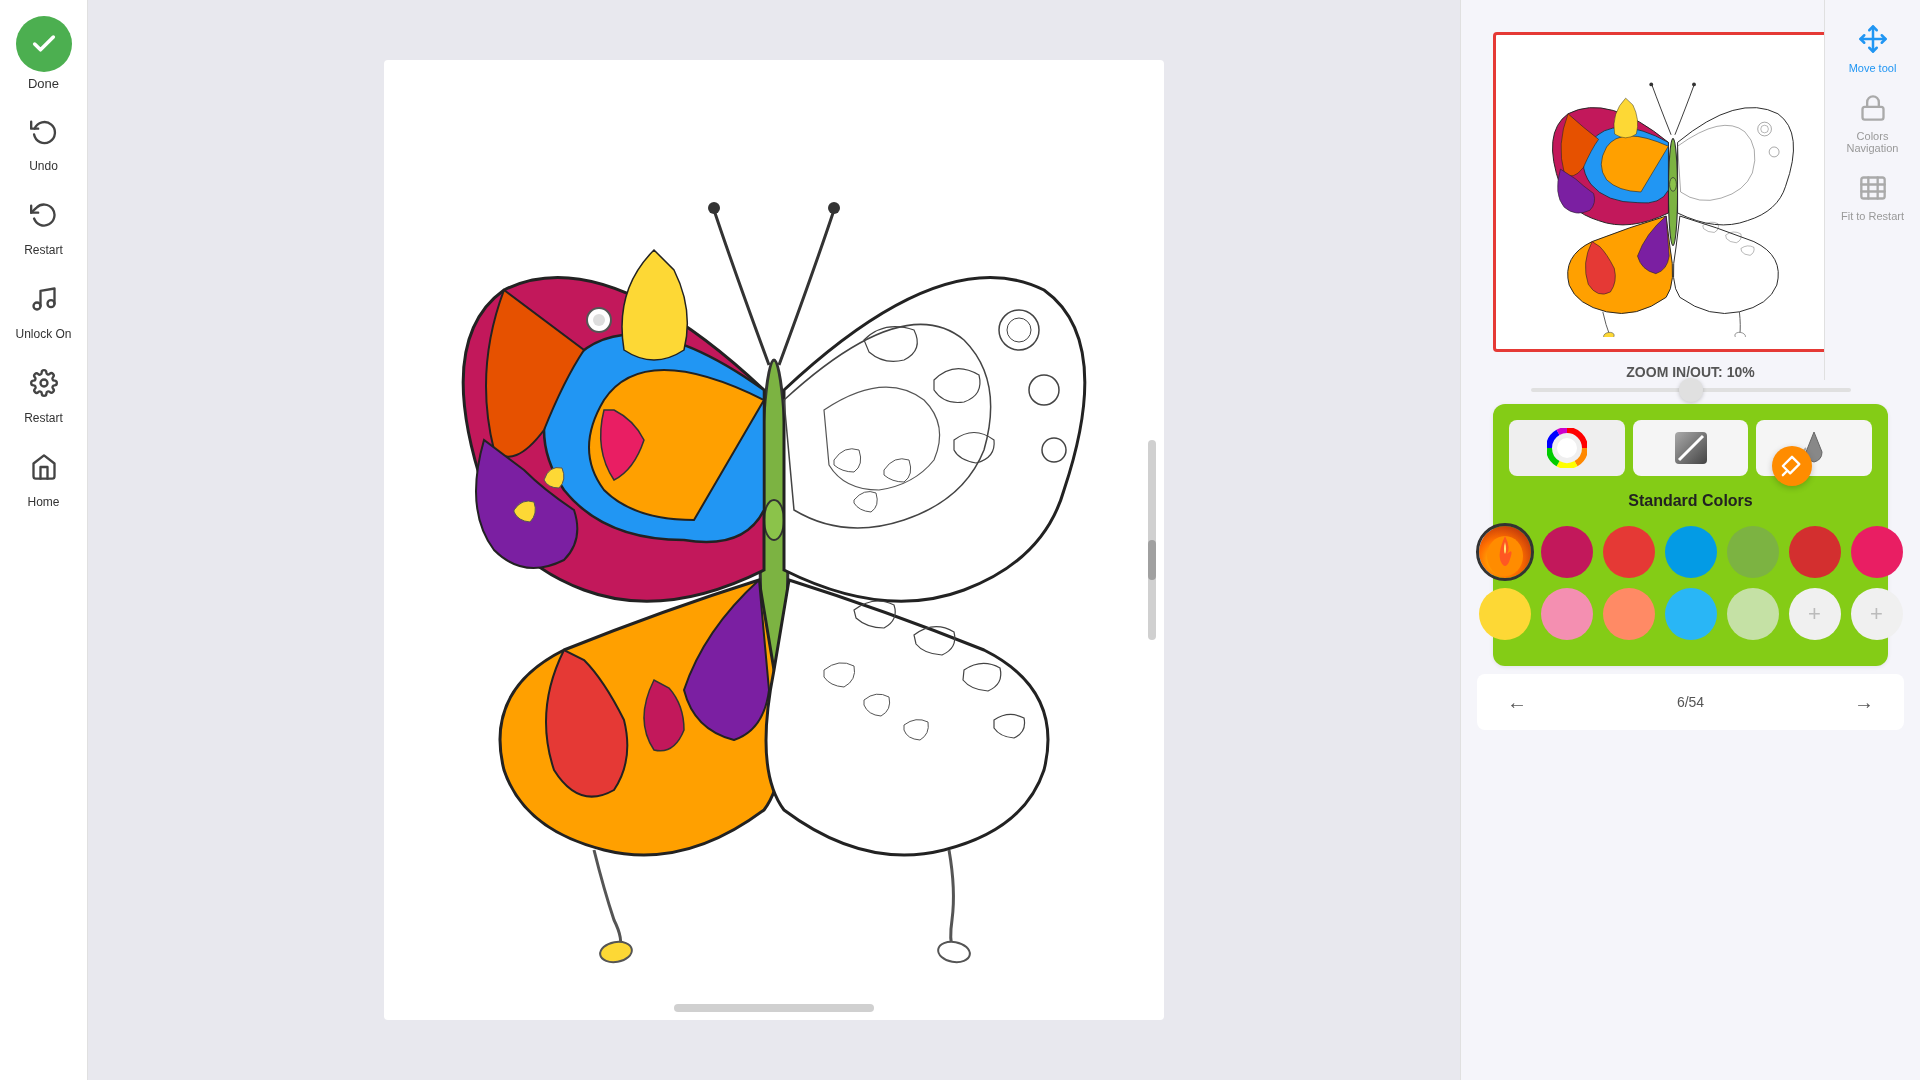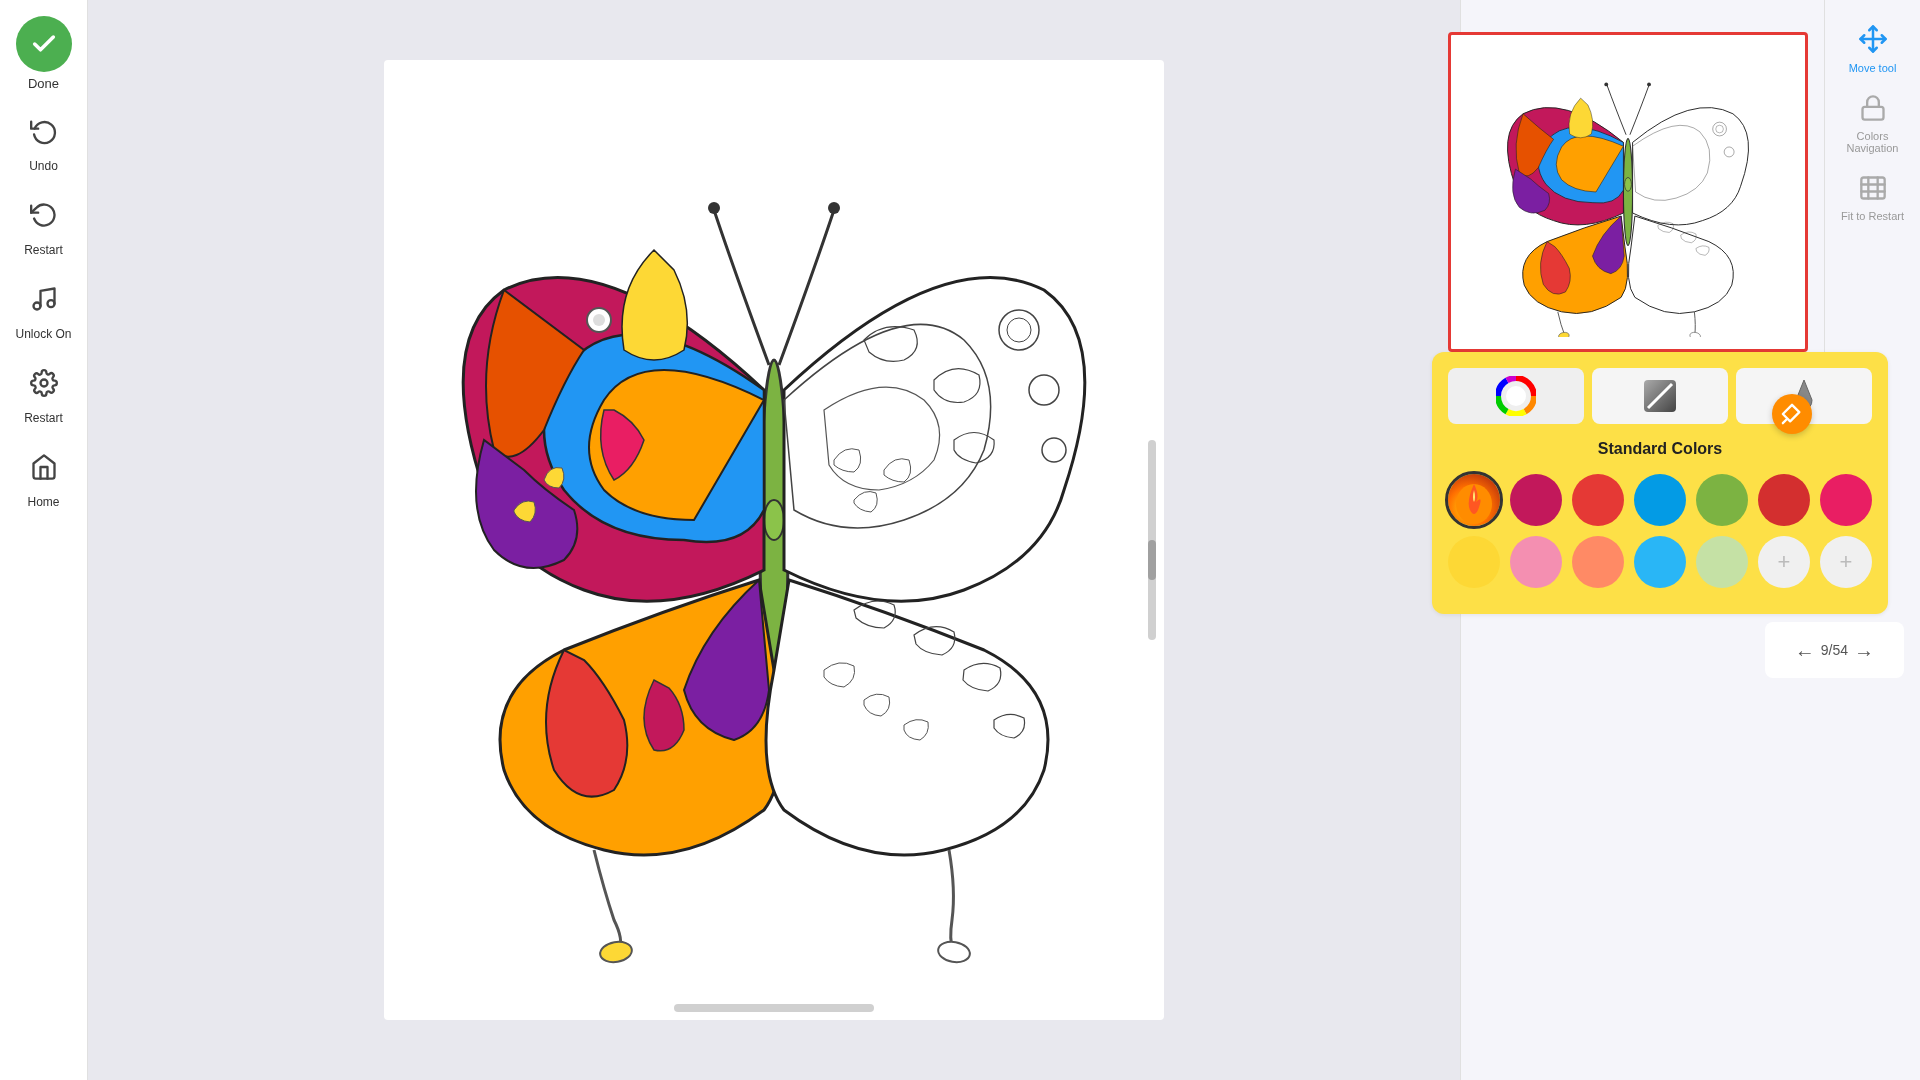--- a/index.html
+++ b/index.html
@@ -133,21 +133,20 @@
     
     .right-panel {
       width: 460px;
       height: 1080px;
       background: #f5f5fa;
       display: flex;
       flex-direction: column;
       border-left: 1px solid #e0e0e0;
       flex-shrink: 0;
       position: relative;
-      align-items: flex-end;
     }
 
     
     .right-toolbar {
       position: absolute;
       right: 0;
       top: 0;
       width: 96px;
       height: 380px;
       background: #f5f5fa;
@@ -222,21 +221,21 @@
       position: absolute;
       left: 50%;
       top: 50%;
       transform: translate(-50%, -50%);
       cursor: pointer;
       box-shadow: 0 1px 4px rgba(0,0,0,0.2);
     }
 
     
     .color-section {
-      background: #fde047;
+      background: #84cc16;
       margin: 0 16px;
       border-radius: 12px;
       padding: 16px;
       box-shadow: 0 1px 4px rgba(0,0,0,0.08);
     }
     .color-tabs {
       display: flex;
       gap: 8px;
       margin-bottom: 16px;
     }
@@ -539,20 +538,30 @@
         <path d="M388 443 Q484 472 582 510 Q662 548 642 624 Q622 676 544 694 Q466 712 388 656 Q360 618 378 524 Z" fill="white" stroke="#222" stroke-width="2.5"></path>
         <path d="M448 468 Q468 453 488 463 Q493 478 478 486 Q461 486 450 476 Z" fill="none" stroke="#444" stroke-width="1"></path>
         <path d="M508 493 Q528 478 548 490 Q552 506 536 513 Q518 512 510 502 Z" fill="none" stroke="#444" stroke-width="1"></path>
         <path d="M548 528 Q565 516 582 525 Q585 539 572 546 Q556 545 550 536 Z" fill="none" stroke="#444" stroke-width="1"></path>
         <path d="M544 694 Q548 730 545 755" stroke="#555" stroke-width="2.5" fill="none"></path>
         <ellipse cx="546" cy="757" rx="14" ry="9" fill="white" stroke="#555" stroke-width="1.5" transform="rotate(10 546 757)"></ellipse>
       </svg>
     </div>
   </div>
 
+  <div class="zoom-section">
+    <div class="zoom-label">
+      <span>ZOOM IN/OUT:</span> <span style="font-weight:bold;">10%</span>
+    </div>
+    <div class="zoom-slider-wrap">
+      <div class="zoom-slider">
+        <div class="zoom-thumb"></div>
+      </div>
+    </div>
+  </div>
 
   <div style="padding: 0 16px; position: relative;">
     <div class="color-section">
 
       <div class="color-tabs">
         <div class="color-tab active">
 
           <svg width="40" height="40" viewBox="0 0 40 40">
             <circle cx="20" cy="20" r="18" fill="none" stroke="#ccc" stroke-width="2"></circle>
             <path d="M20 2 A18 18 0 0 1 38 20" stroke="#FF0000" stroke-width="6" fill="none"></path>
@@ -621,16 +630,16 @@
     <div class="dropper-btn">
       <svg width="22" height="22" viewBox="0 0 24 24" fill="none" stroke="white" stroke-width="2.5" stroke-linecap="round" stroke-linejoin="round">
         <path d="M12 2l8 8-10 10-8-8z"></path>
         <path d="M2 22l4-4"></path>
       </svg>
     </div>
   </div>
 
   <div class="pagination">
     <div class="page-arrow">←</div>
-    <span class="page-info">9/54</span>
+    <span class="page-info">6/54</span>
     <div class="page-arrow">→</div>
   </div>
 </div>
 
 </body></html>

